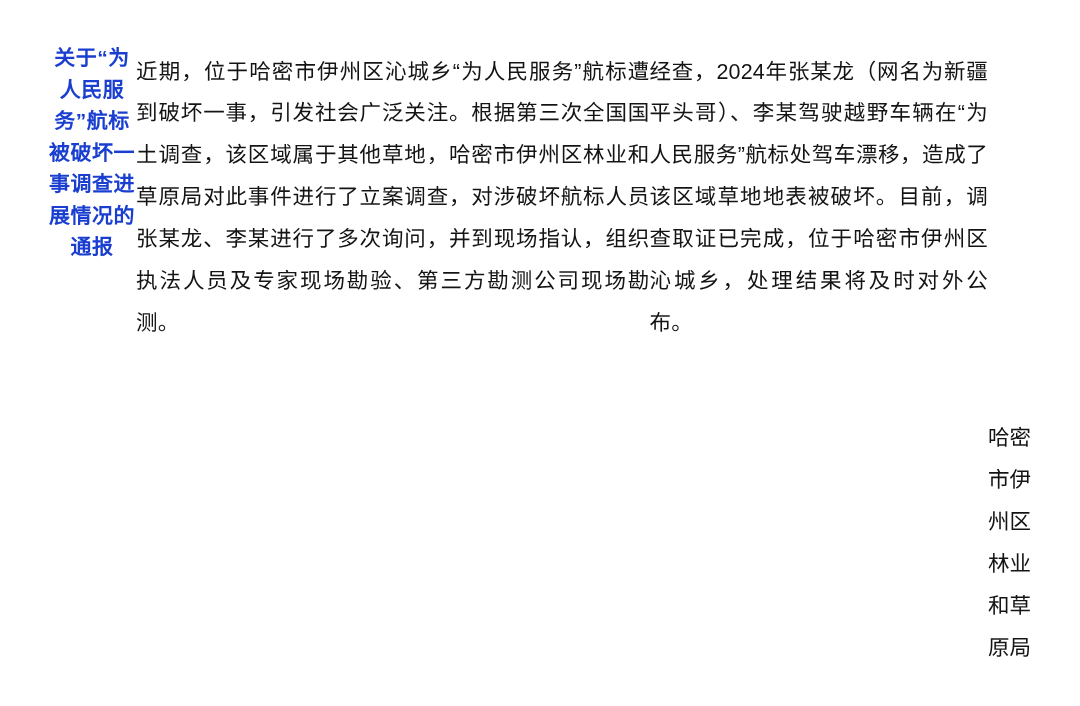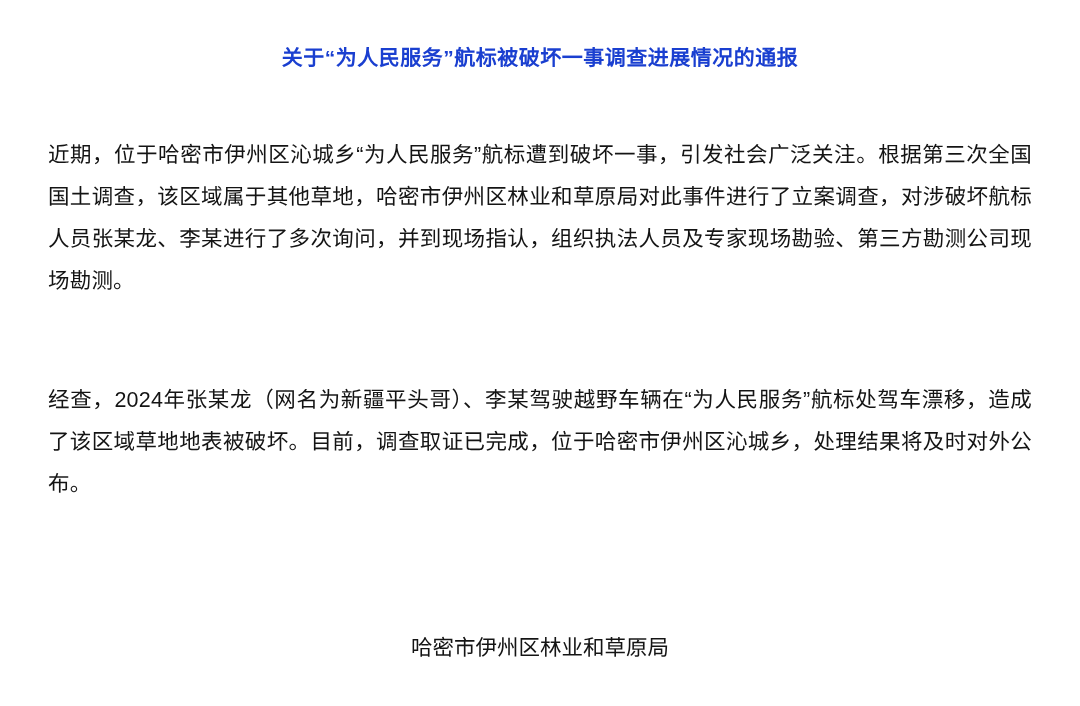--- a/index.html
+++ b/index.html
@@ -14,21 +14,21 @@
     font-family: "Liberation Sans", "DejaVu Sans", sans-serif;
     color: #1a1a1a;
     overflow: hidden;
   }
   .page {
     width: 1080px;
     height: 706px;
     box-sizing: border-box;
     padding: 30px 48px 24px 48px;
     display: flex;
-    flex-direction: column;
+    flex-direction: row;
   }
   .doc-title {
     text-align: center;
     color: #1a3fd0;
     font-size: 21px;
     font-weight: bold;
     letter-spacing: 0.5px;
     line-height: 1.5;
     margin-top: 12px;
     margin-bottom: 40px;
@@ -39,21 +39,21 @@
   .para {
     font-size: 21.5px;
     line-height: 1.95;
     text-align: justify;
     text-justify: inter-ideograph;
     color: #141414;
     letter-spacing: 0.2px;
   }
   .signature {
     margin-top: auto;
-    text-align: center;
+    text-align: left;
     font-size: 21.5px;
     line-height: 1.95;
     color: #141414;
   }
   .sig-line {
     display: block;
   }
   .sig-org {
     margin-bottom: 12px;
   }

